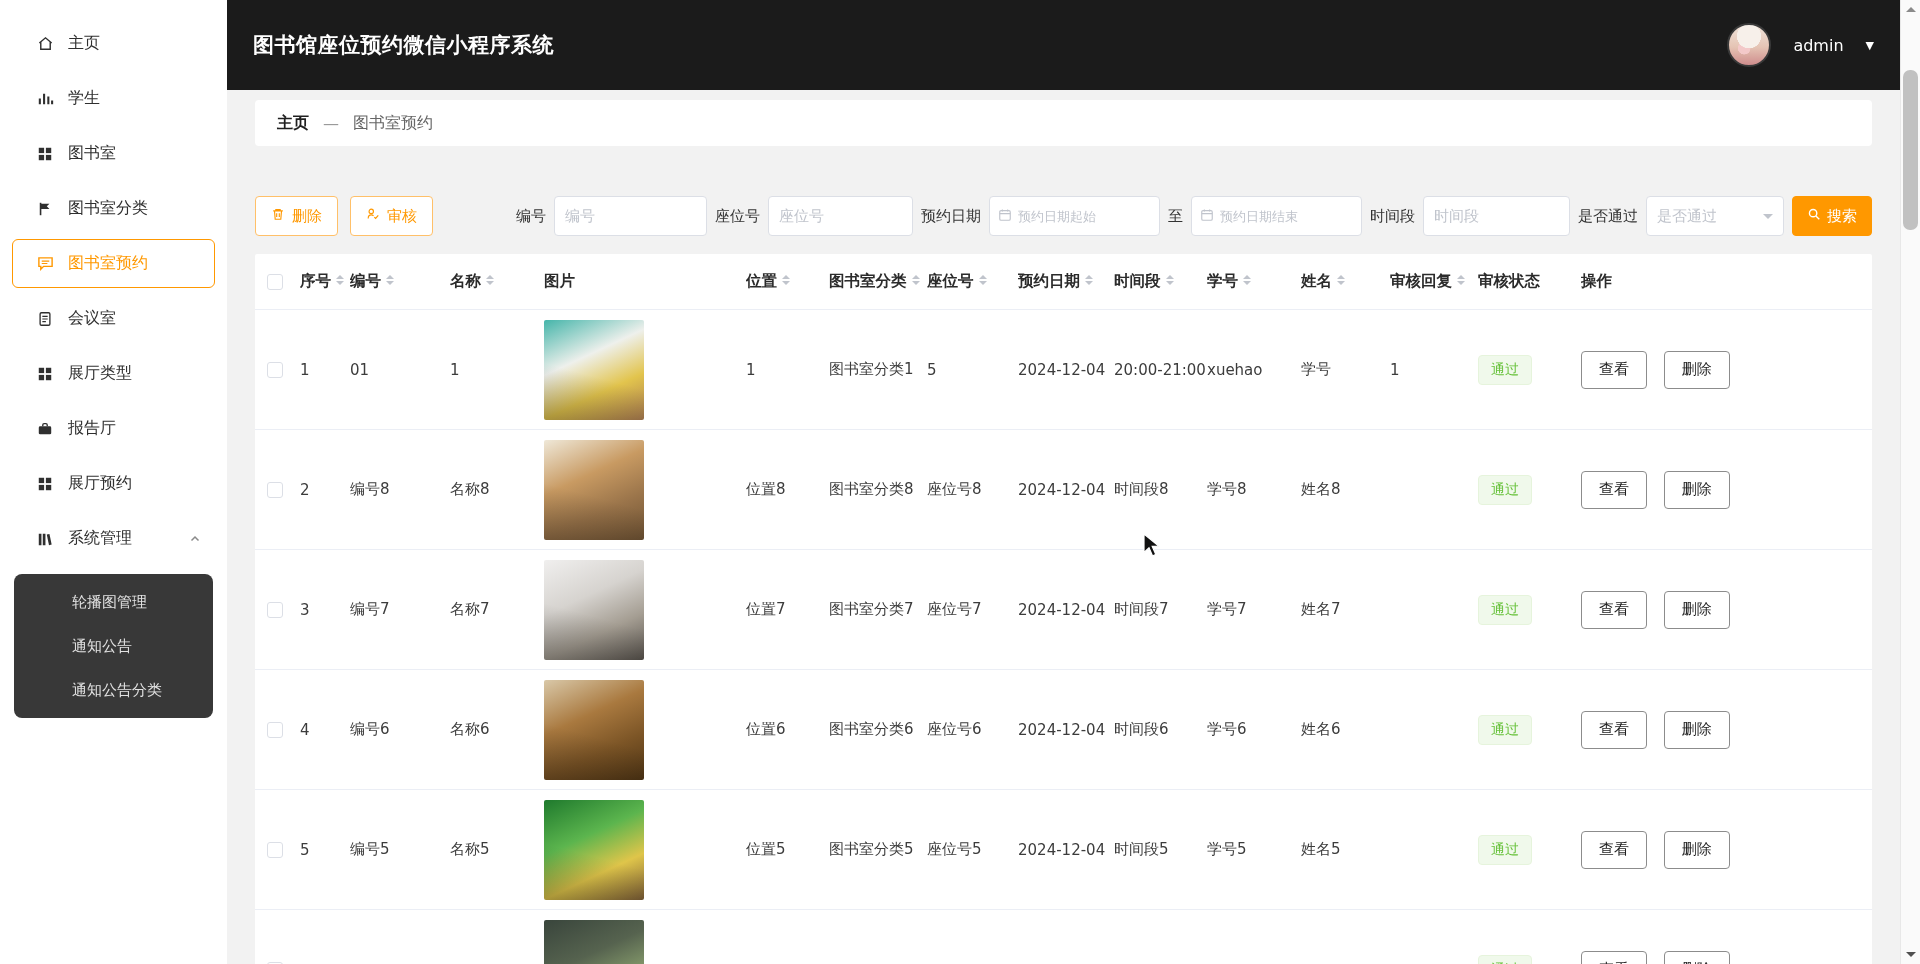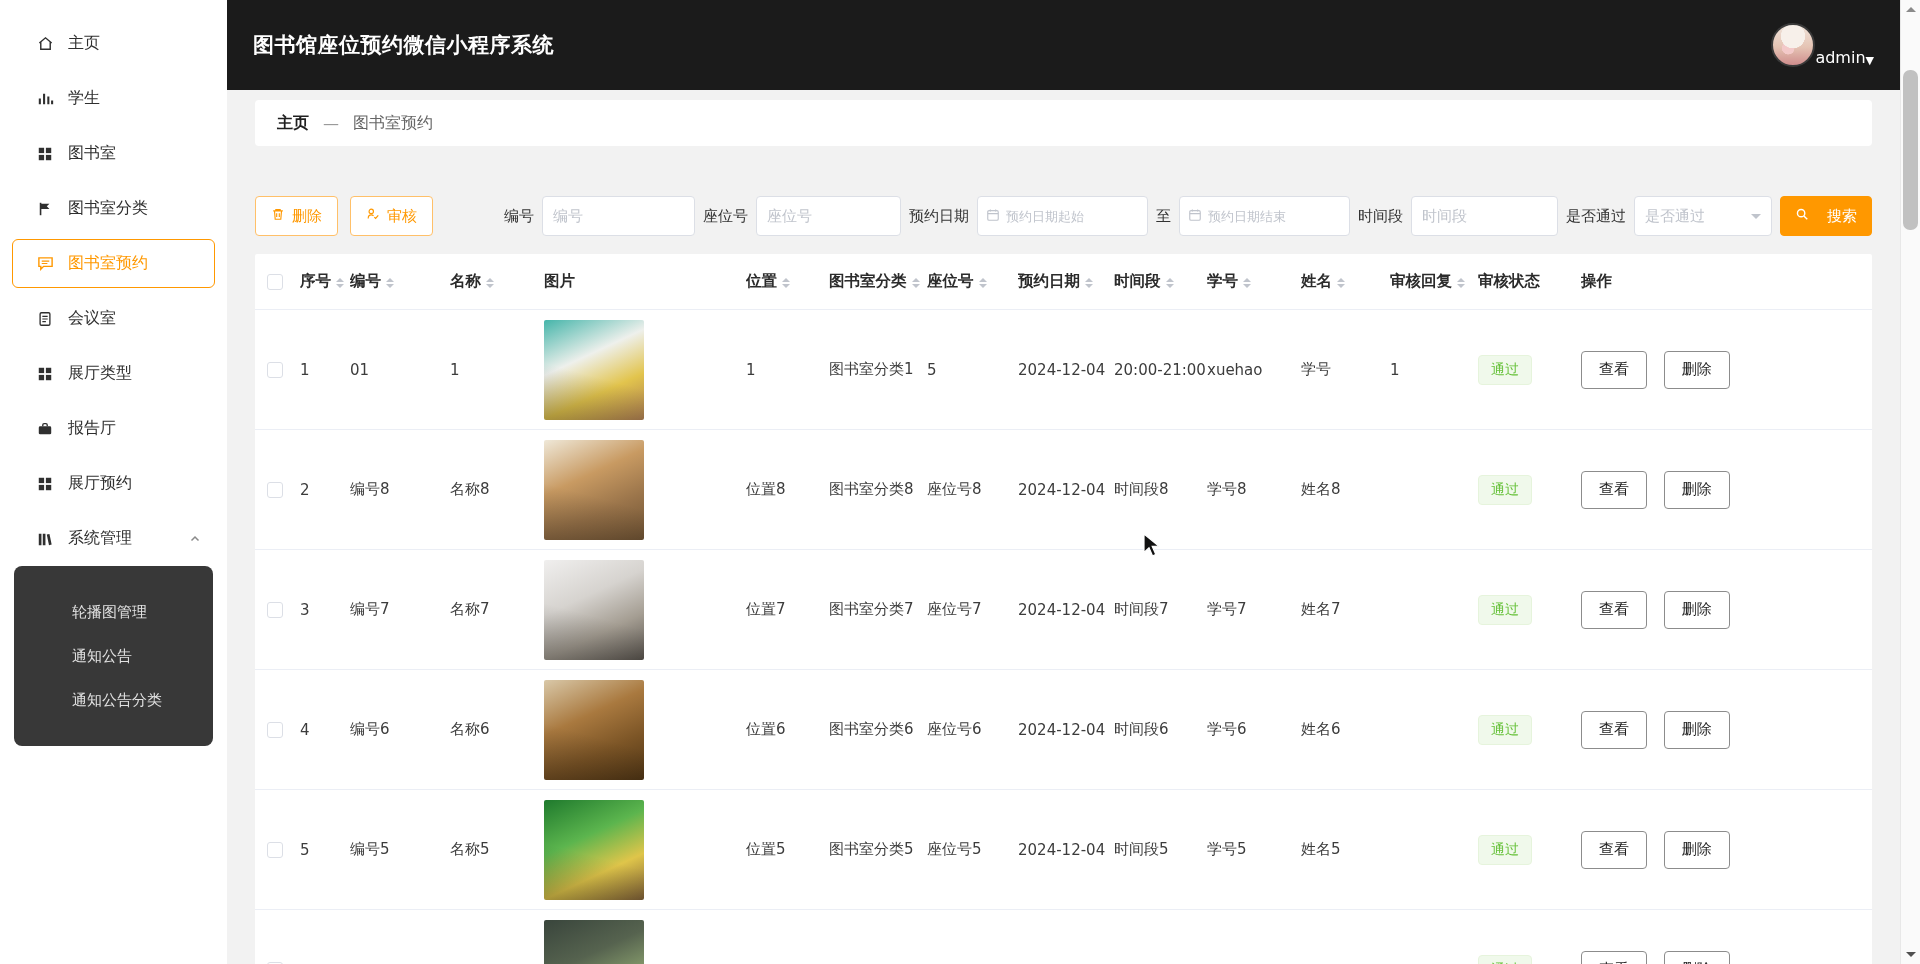--- a/index.html
+++ b/index.html
@@ -21,35 +21,35 @@
     position: relative;
   }
   .side-item .s-icon { display: inline-flex; width: 18px; justify-content: center; color: #2f2f2f; }
   .side-item.active {
     margin: 3px 12px; height: 49px; padding-left: 23px;
     border: 1px solid #ff9800; border-radius: 6px; color: #ff9800;
   }
   .side-item.active .s-icon { color: #ff9800; }
   .side-item .chev { position: absolute; right: 26px; color: #8a8a8a; display: inline-flex; }
   .submenu {
-    margin: 0 14px 10px 14px; background: #383838; border-radius: 8px;
-    padding: 24px 0; overflow: hidden;
+    margin: 8px 14px 10px 14px; background: #383838; border-radius: 8px;
+    padding: 6px 0; overflow: hidden;
   }
   .submenu-item {
     height: 44px; display: flex; align-items: center; padding-left: 58px;
     color: #e2e2e2; font-size: 15px; cursor: pointer;
   }
   
   .topbar {
     position: absolute; left: 227px; top: 0; right: 20px; height: 90px;
     background: #1b1b1b; display: flex; align-items: center;
     justify-content: space-between; padding: 0 26px; z-index: 2;
   }
   .app-title { color: #fff; font-size: 21px; font-weight: bold; letter-spacing: 0.5px; }
-  .user-area { display: flex; align-items: flex-end; gap: 0; color: #fff; font-size: 16px; cursor: pointer; }
+  .user-area { display: flex; align-items: center; gap: 22px; color: #fff; font-size: 16px; cursor: pointer; }
   .avatar {
     width: 44px; height: 44px; border-radius: 50%;
     background:
       radial-gradient(circle at 50% 28%, #f7f0ea 0 34%, rgba(0,0,0,0) 35%),
       radial-gradient(circle at 38% 58%, #f3c9c9 0 18%, rgba(0,0,0,0) 19%),
       linear-gradient(180deg, #efe3da 0%, #e5c4b4 55%, #cf8d8d 100%);
     border: 2px solid #3a3a3a;
   }
   .user-caret { font-size: 11px; }
   
@@ -90,34 +90,34 @@
   }
   .date-box input { border: none; outline: none; width: 100%; font-size: 13px; color: #a21caf; font-family: inherit; }
   .date-box input::placeholder { color: #c0c4cc; }
   .select-box {
     width: 138px; height: 40px; border: 1px solid #dcdfe6; border-radius: 4px;
     background: #fff; display: flex; align-items: center; justify-content: space-between;
     padding: 0 10px; color: #c0c4cc; font-size: 15px; cursor: pointer;
   }
   .sel-caret { border: 5px solid transparent; border-top-color: #c0c4cc; margin-top: 5px; }
   .search-btn {
-    display: inline-flex; align-items: center; gap: 18px;
+    display: inline-flex; align-items: center; gap: 6px;
     background: #ff9800; border: 1px solid #ff9800; color: #fff;
     font-size: 15px; height: 40px; padding: 0 14px; border-radius: 4px; cursor: pointer;
     font-family: inherit;
   }
   
   .table-card { background: #fff; border-radius: 2px; }
   .grid {
     display: grid;
     grid-template-columns: 45px 50px 100px 94px 202px 83px 98px 91px 96px 93px 94px 89px 88px 103px 1fr;
     align-items: center;
   }
   .thead { height: 56px; border-bottom: 1px solid #ebeef5; font-weight: bold; font-size: 15.5px; color: #2b2b2b; }
-  .th { display: flex; align-items: flex-end; cursor: pointer; padding-right: 4px; }
+  .th { display: flex; align-items: flex-start; cursor: pointer; padding-right: 4px; }
   .sort { display: inline-flex; flex-direction: column; margin-left: 5px; }
   .sort i { display: block; width: 0; height: 0; border: 4px solid transparent; }
   .sort .up { border-bottom-color: #c0c4cc; margin-bottom: 2px; }
   .sort .dn { border-top-color: #c0c4cc; }
   .trow { height: 120px; border-bottom: 1px solid #ebeef5; font-size: 15px; color: #3c3c3c; }
   .cell { padding-right: 6px; overflow: hidden; white-space: nowrap; }
   .c-check { display: flex; justify-content: center; }
   .checkbox {
     width: 16px; height: 16px; border: 1px solid #dcdfe6; border-radius: 3px;
     background: #fff; display: inline-block; cursor: pointer;

